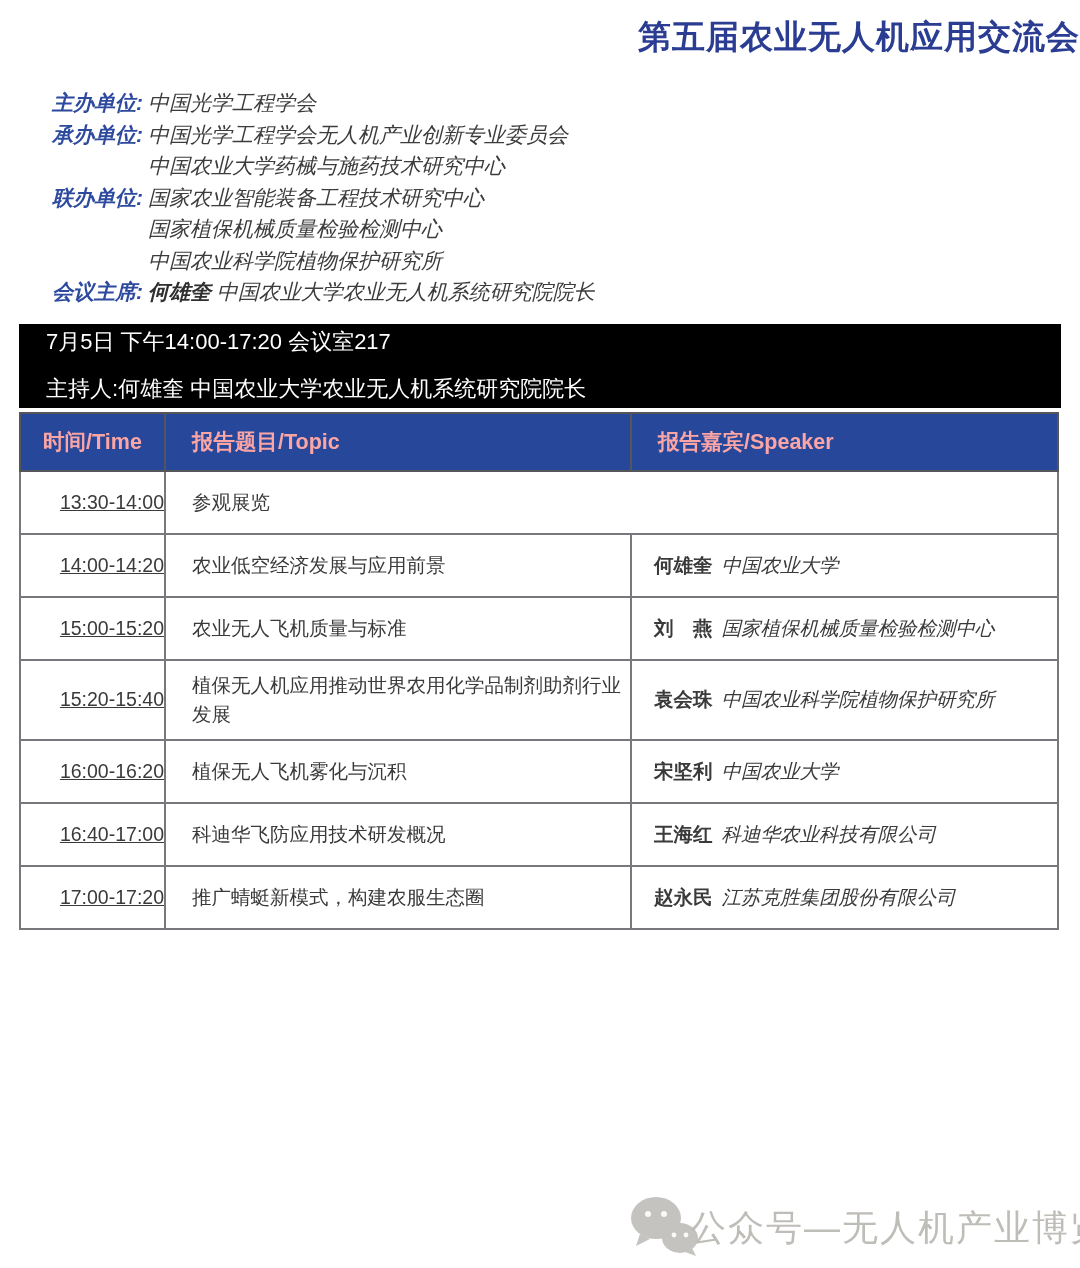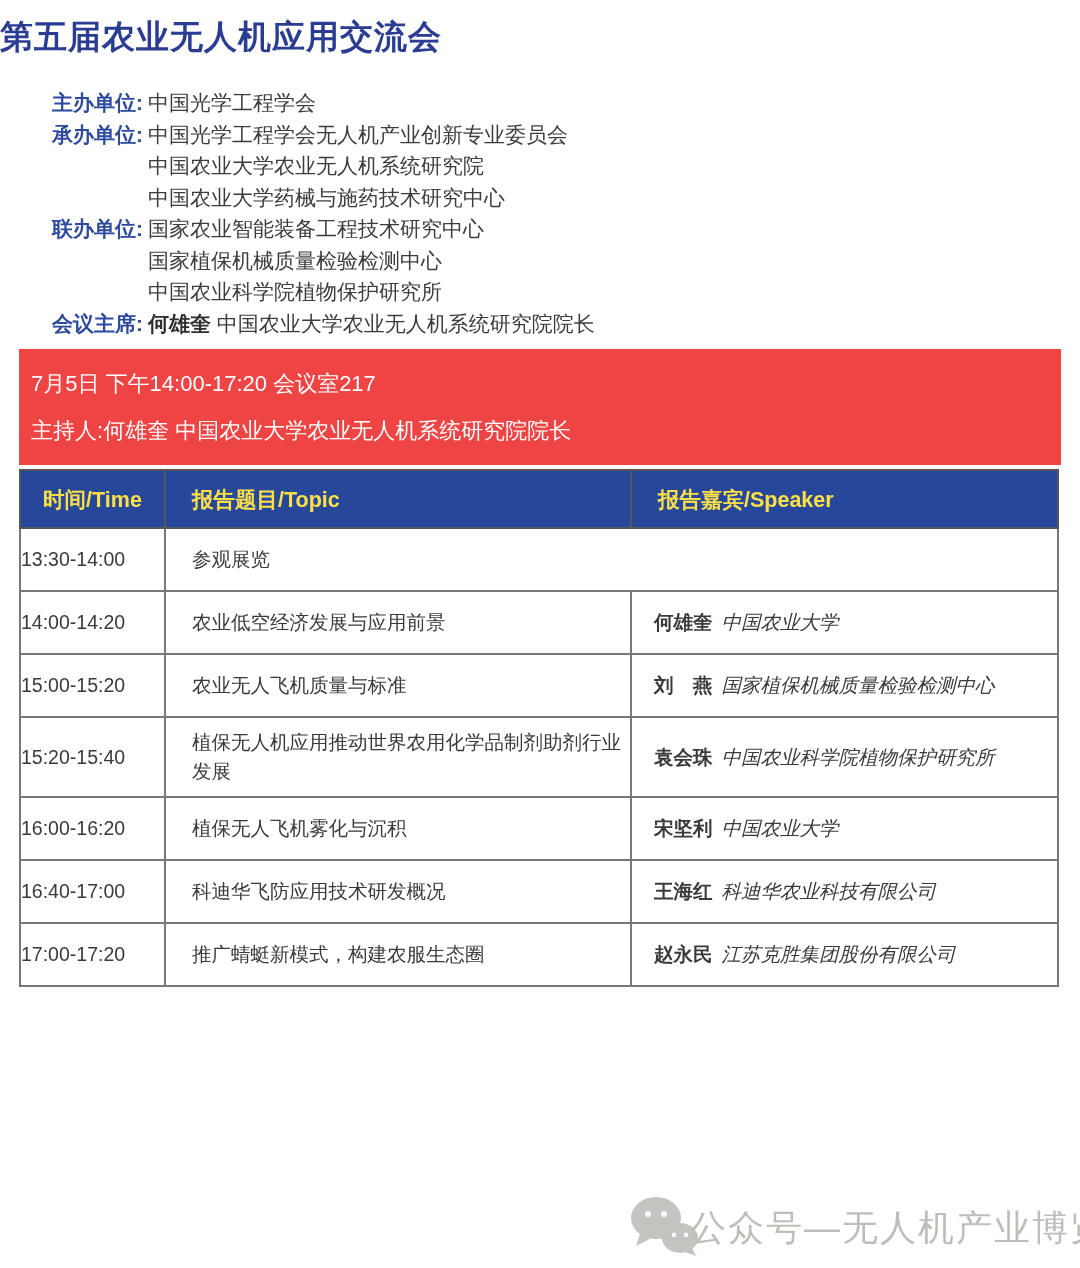--- a/index.html
+++ b/index.html
@@ -10,92 +10,93 @@
     position: relative;
     width: 1080px;
     height: 1268px;
     background: #ffffff;
     overflow: hidden;
   }
 
   
   .title {
     padding-top: 15px;
-    text-align: left;
+    text-align: right;
     font-size: 33px;
     font-weight: bold;
     letter-spacing: 1px;
     color: #2a3d93;
   }
 
   
   .info {
-    margin: 27px 0 10px 52px;
+    margin: 27px 0 16px 52px;
     font-size: 21px;
     line-height: 31.5px;
     color: #3c3c3c;
+    font-style: italic;
   }
   .info-item { position: relative; }
   .info-label {
     position: absolute;
     left: 0; top: 0;
     font-weight: bold;
     color: #2d4a9e;
     white-space: nowrap;
   }
   .info-lines { margin-left: 96px; }
   .chair-name { font-weight: bold; color: #2f2f2f; }
 
   
   .banner {
     margin: 9px 19px 0 19px;
-    height: 116px;
-    background: #ef4444;
+    height: 84px;
+    background: #000000;
     color: #ffffff;
     font-size: 22px;
     display: flex;
     flex-direction: column;
     justify-content: center;
     gap: 17px;
-    padding-left: 12px;
+    padding-left: 27px;
   }
 
   
   table.schedule {
     margin: 4px 19px 0 19px;
     width: 1038px;
     border-collapse: collapse;
     table-layout: fixed;
     font-size: 19.5px;
     color: #3a3a3a;
   }
   table.schedule col.c-time  { width: 145px; }
   table.schedule col.c-topic { width: 466px; }
   table.schedule col.c-spk   { width: 427px; }
 
   table.schedule th {
     background: #27479b;
-    color: #fde047;
+    color: #fca5a5;
     font-weight: bold;
     font-size: 21.5px;
     height: 58px;
     border: 2px solid #55565a;
     text-align: left;
     padding-left: 26px;
   }
   table.schedule th + th { border-left: 2px solid #4a63ad; }
   table.schedule th.h-time { text-align: center; padding-left: 0; }
 
   table.schedule td {
     border: 2px solid #77787b;
     height: 63px;
     vertical-align: middle;
     background: #ffffff;
   }
-  td.time   { text-align: left; white-space: nowrap; }
+  td.time   { text-align: right; white-space: nowrap; text-decoration: underline; }
   td.topic  { padding: 10px 8px 10px 26px; line-height: 29px; margin-left: 16px; }
   td.speaker{ padding: 10px 8px 10px 22px; }
 
   .spk-wrap { display: flex; align-items: flex-start; line-height: 29px; }
   .spk-name { font-weight: bold; white-space: nowrap; flex: 0 0 auto; }
   .spk-org  { margin-left: 9px; font-style: italic; }
 
   
   .watermark {
     position: absolute;
@@ -125,21 +126,20 @@
       <div class="info-item">
         <span class="info-label">主办单位:</span>
         <div class="info-lines">
           <div><span>中国光学工程学会</span></div>
         </div>
       </div>
       <div class="info-item">
         <span class="info-label">承办单位:</span>
         <div class="info-lines">
           <div><span>中国光学工程学会无人机产业创新专业委员会</span></div>
-          <div><span>中国农业大学农业无人机系统研究院</span></div>
           <div><span>中国农业大学药械与施药技术研究中心</span></div>
         </div>
       </div>
       <div class="info-item">
         <span class="info-label">联办单位:</span>
         <div class="info-lines">
           <div><span>国家农业智能装备工程技术研究中心</span></div>
           <div><span>国家植保机械质量检验检测中心</span></div>
           <div><span>中国农业科学院植物保护研究所</span></div>
         </div>

